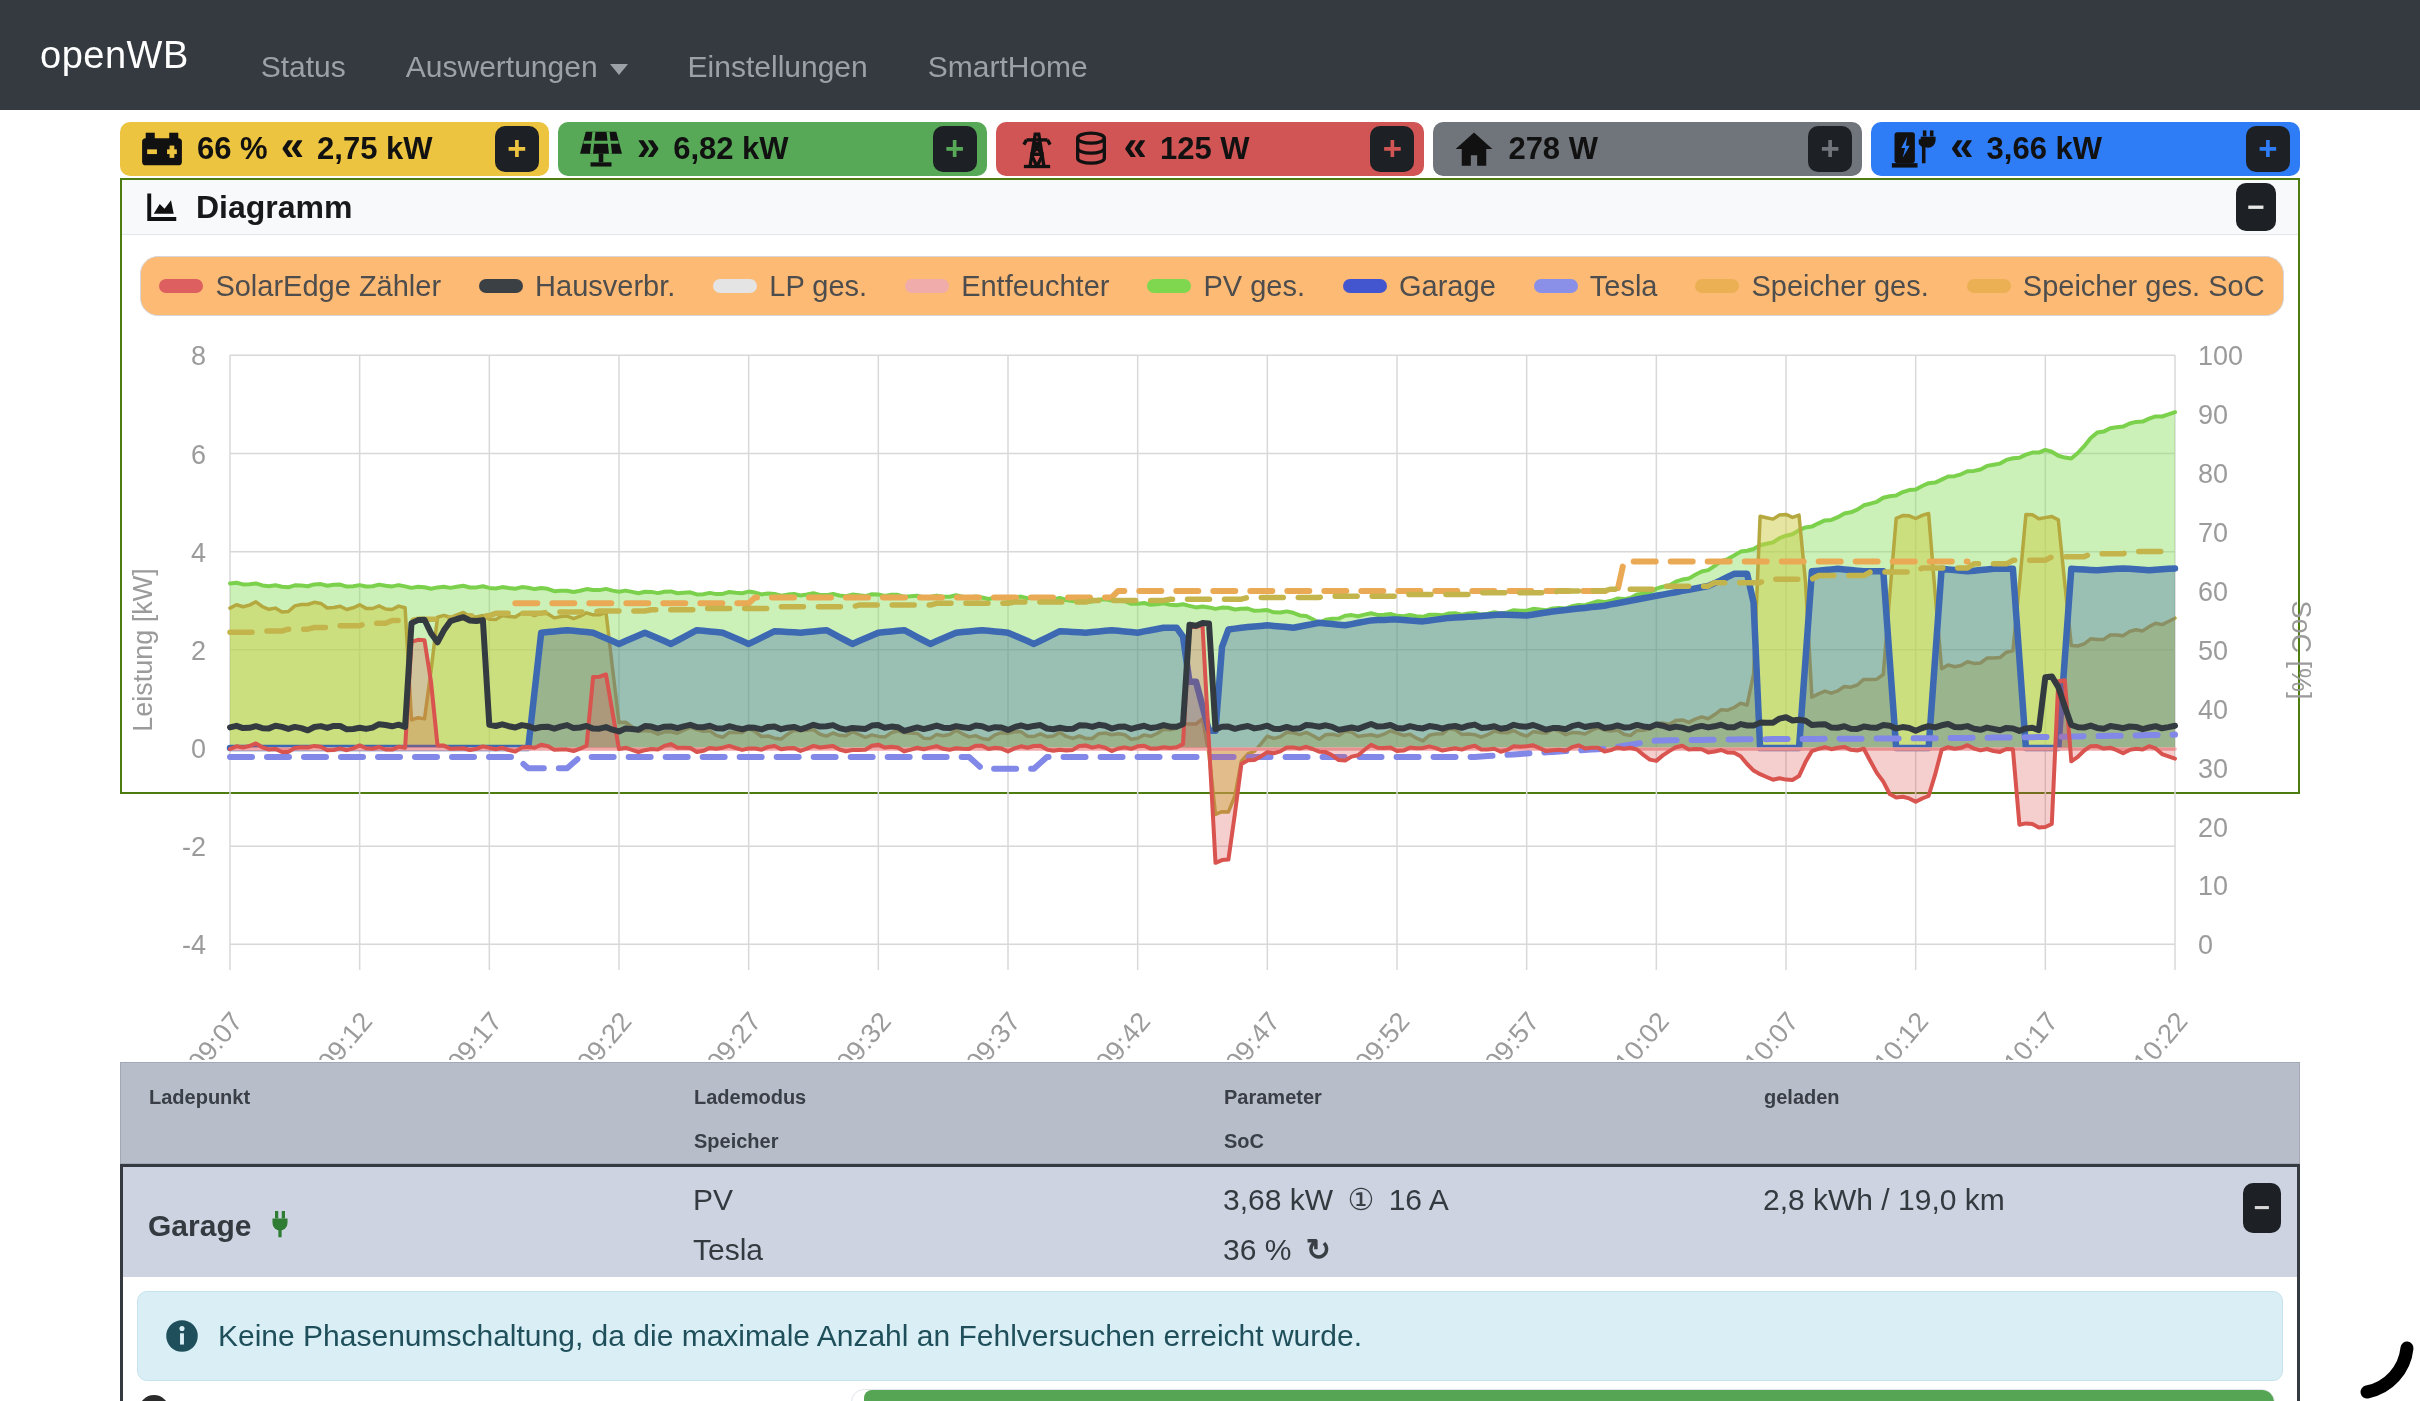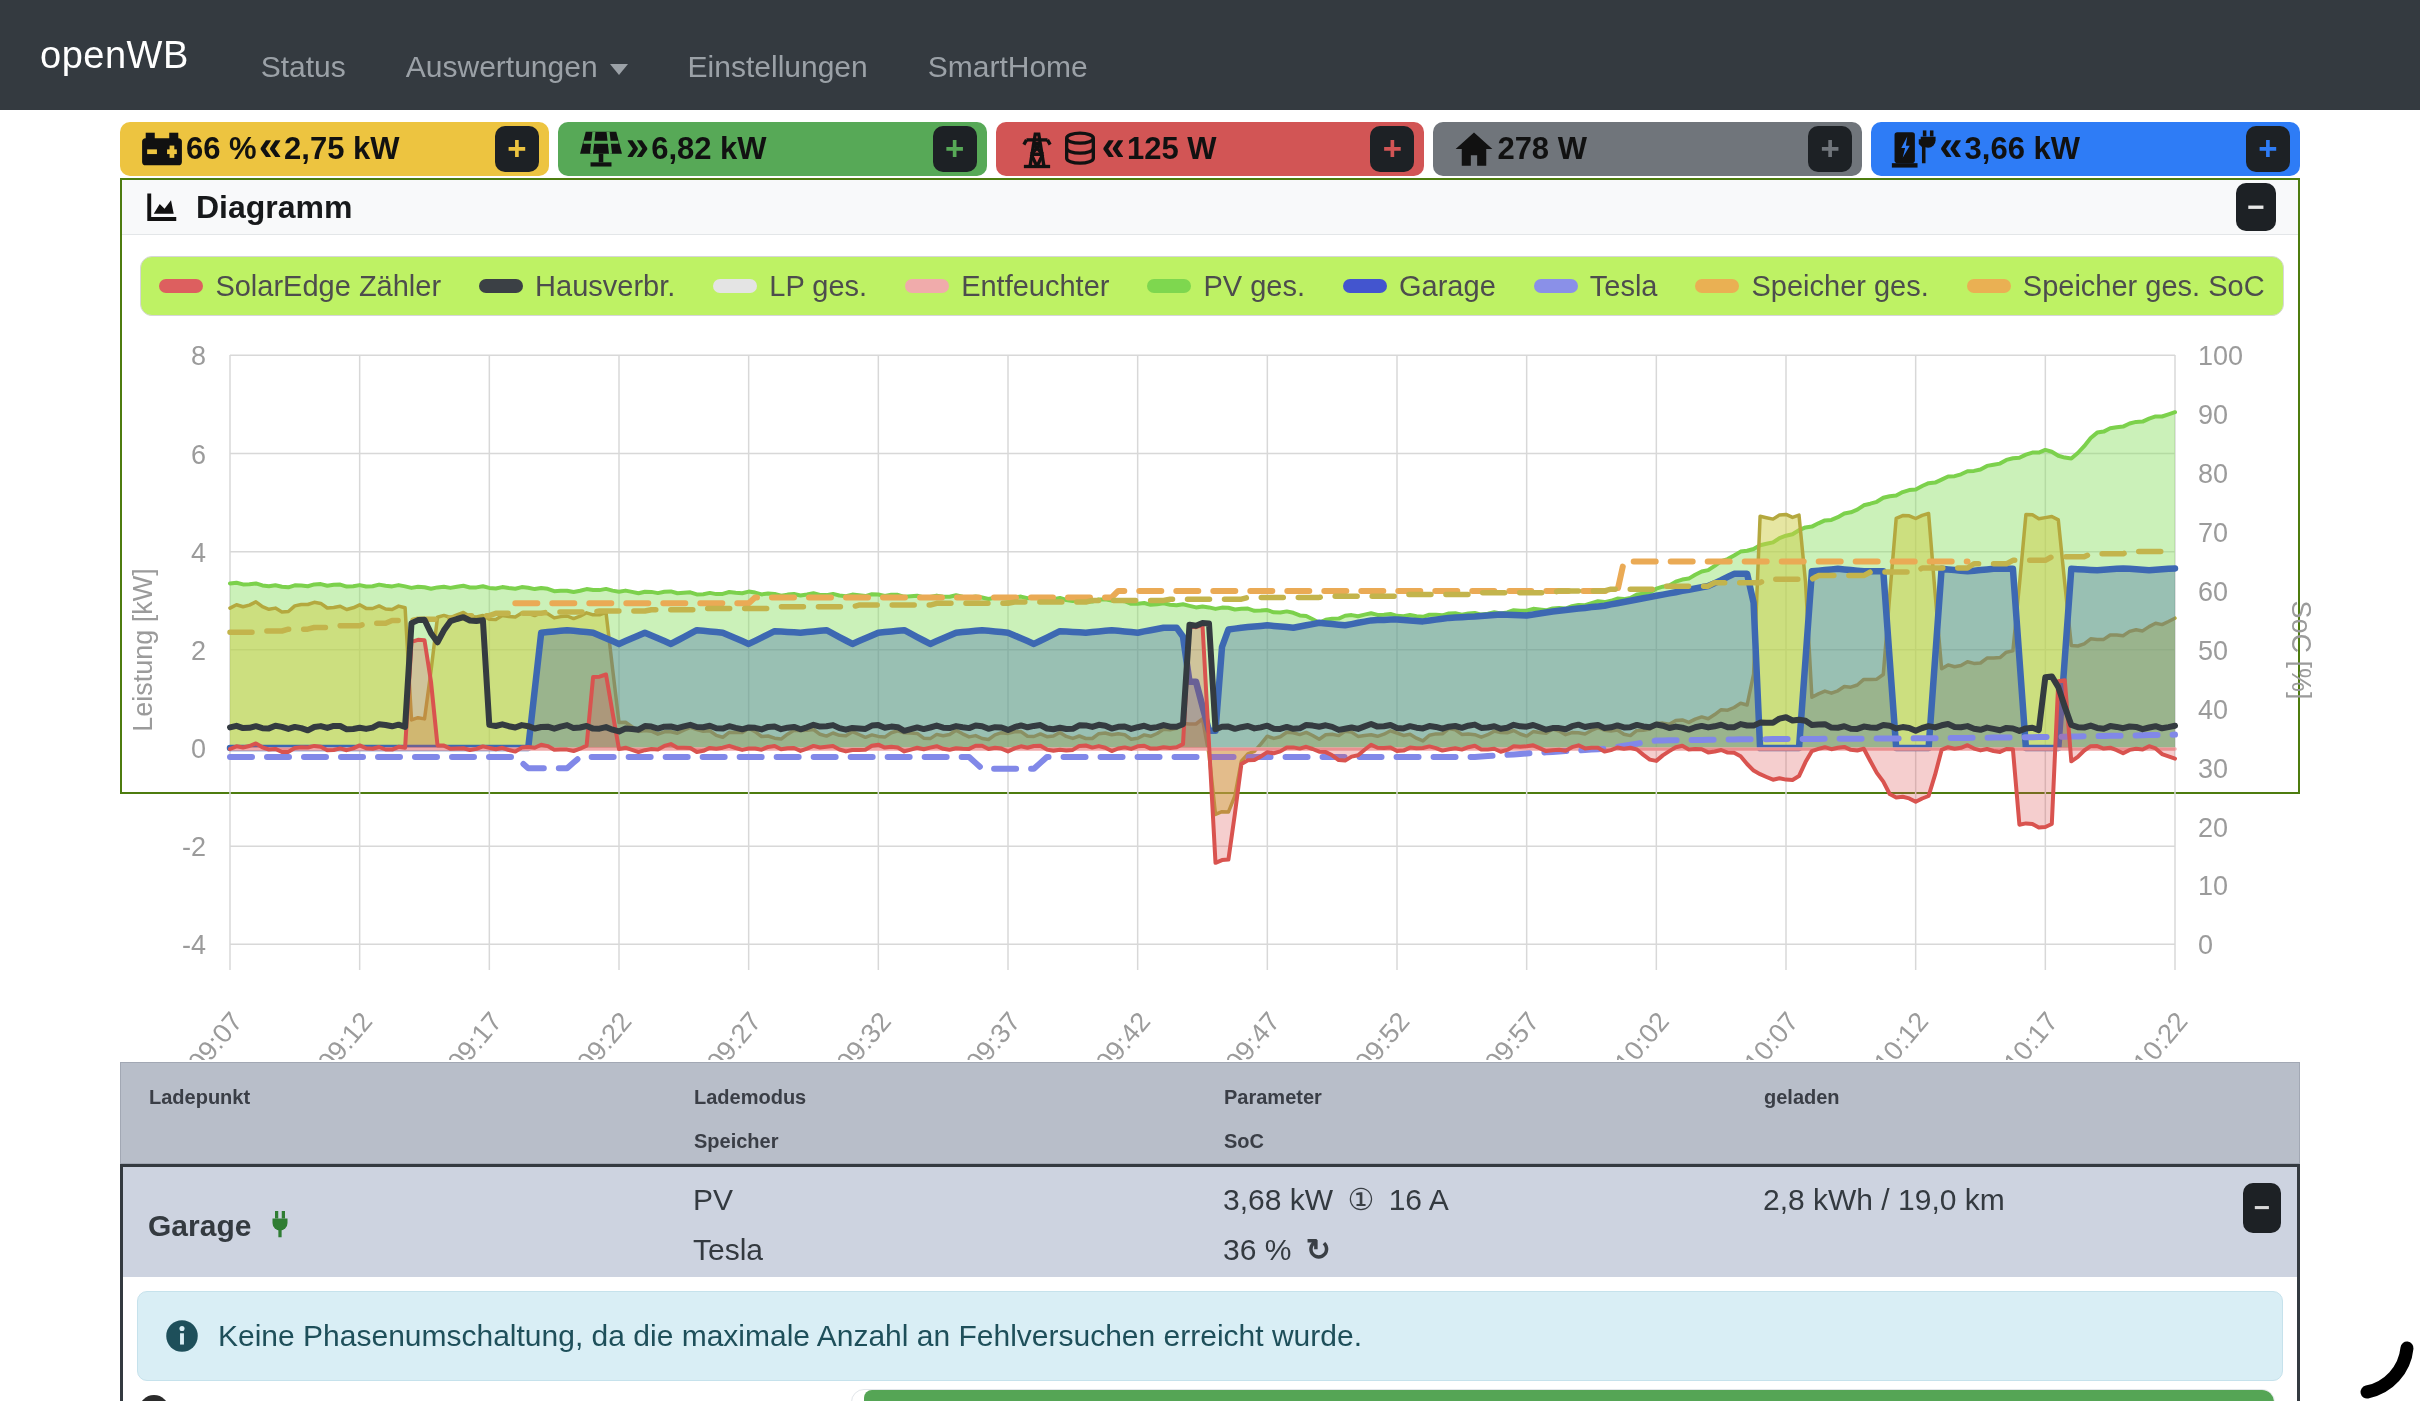--- a/index.html
+++ b/index.html
@@ -10,36 +10,36 @@
   .navbar{position:absolute;top:0;left:0;width:2420px;height:110px;background:#343a40;
           display:flex;align-items:center;padding:0 40px;box-sizing:border-box}
   .brand{color:#ffffff;font-size:38px;margin-right:72px;letter-spacing:.5px}
   .nav-link{color:#9ba1a7;font-size:30px;margin-right:60px;display:flex;align-items:center;cursor:pointer}
   .caret{display:inline-block;width:0;height:0;border-left:9px solid transparent;border-right:9px solid transparent;
          border-top:11px solid #9ba1a7;margin-left:12px;margin-top:4px}
 
   
   .badges{position:absolute;top:122px;left:120px;width:2180px;display:flex;gap:9px}
   .badge{flex:1;height:54px;border-radius:10px;display:flex;align-items:center;
-         padding:0 10px 0 20px;font-size:31px;font-weight:700;color:#111;gap:2px;box-sizing:border-box}
+         padding:0 10px 0 20px;font-size:31px;font-weight:700;color:#111;gap:13px;box-sizing:border-box}
   .chev{font-size:42px;font-weight:800;line-height:38px;margin-top:-6px}
   .sq-btn{margin-left:auto;width:44px;height:46px;background:#1d2125;border-radius:10px;
           display:flex;align-items:center;justify-content:center;font-size:33px;font-weight:800;cursor:pointer}
   .bicon{display:flex;align-items:center}
 
   
   #chart-card{position:absolute;top:178px;left:120px;width:2180px;height:616px;background:#fff;
               border:2px solid #4d7c0f;box-sizing:border-box}
   .card-header{height:54px;background:#f8f9fa;border-bottom:1px solid #e3e6e8;display:flex;
                align-items:center;padding:0 22px}
   .card-title{font-size:32px;font-weight:700;color:#17191b;margin-left:16px}
   .hdr-btn{margin-left:auto;width:40px;height:48px;background:#1d2125;border-radius:10px;color:#e8e8e8;
            display:flex;align-items:center;justify-content:center;font-size:30px;font-weight:800;cursor:pointer}
   .legend-box{position:absolute;top:76px;left:18px;width:2142px;height:58px;border:1px solid #d6d6d8;
-              border-radius:12px;background:#bef264;display:flex;align-items:center;justify-content:center;gap:38px}
+              border-radius:18px;background:#fdba74;display:flex;align-items:center;justify-content:center;gap:38px}
   .legend-item{display:flex;align-items:center;gap:12px;font-size:29px;color:#4d4d4d;cursor:pointer}
   .swatch{width:44px;height:14px;border-radius:7px}
 
   #chart-svg{position:absolute;top:330px;left:0;width:2420px;height:730px;pointer-events:none}
   .tick{font-size:27px;fill:#9b9b9b}
   .axis-title{font-size:27px;fill:#9b9b9b}
 
   
   .grid-cols{display:grid;grid-template-columns:545px 530px 540px 460px 1fr}
   #table-head{position:absolute;top:1062px;left:120px;width:2180px;height:102px;background:#b8bec9;

